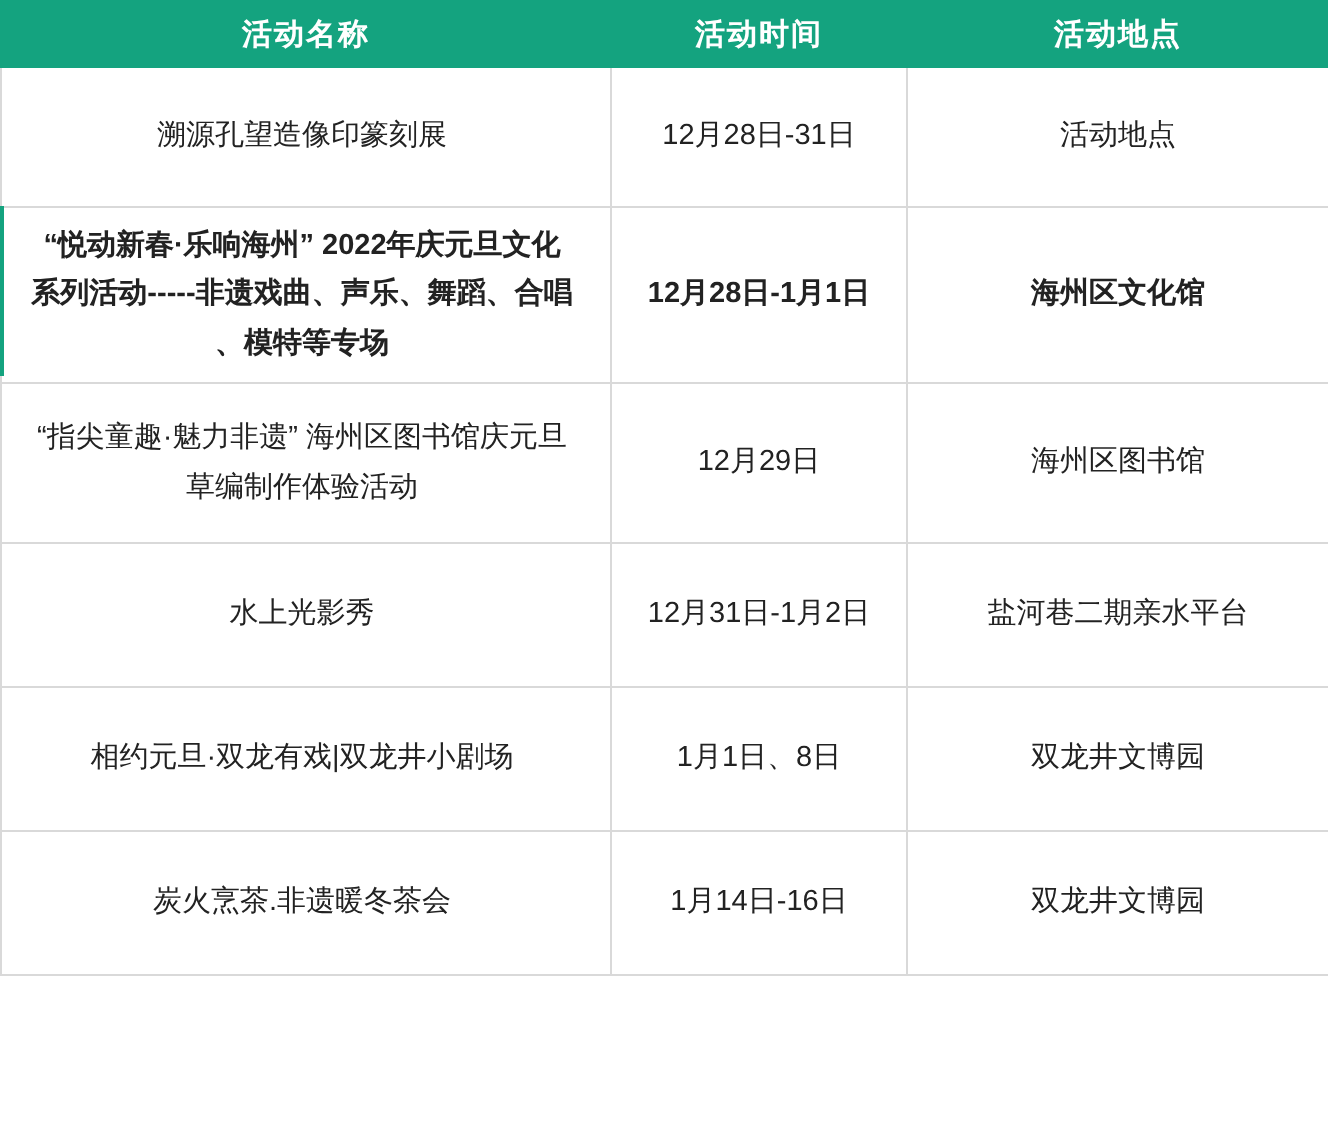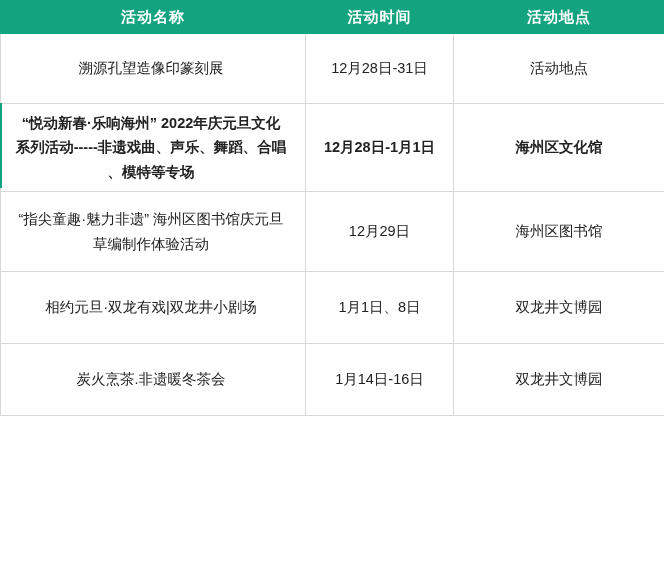--- a/index.html
+++ b/index.html
@@ -106,20 +106,25 @@
 、模特等专场</td>
         <td>12月28日-1月1日</td>
         <td>海州区文化馆</td>
       </tr>
       <tr class="row-h3">
         <td class="cell-multiline">“指尖童趣·魅力非遗” 海州区图书馆庆元旦
 草编制作体验活动</td>
         <td>12月29日</td>
         <td>海州区图书馆</td>
       </tr>
+      <tr class="row-h5">
+        <td class="cell-multiline">水上光影秀</td>
+        <td>12月31日-1月2日</td>
+        <td>盐河巷二期亲水平台</td>
+      </tr>
       <tr class="row-h6">
         <td class="cell-multiline">相约元旦·双龙有戏|双龙井小剧场</td>
         <td>1月1日、8日</td>
         <td>双龙井文博园</td>
       </tr>
       <tr class="row-h7">
         <td class="cell-multiline">炭火烹茶.非遗暖冬茶会</td>
         <td>1月14日-16日</td>
         <td>双龙井文博园</td>
       </tr>

